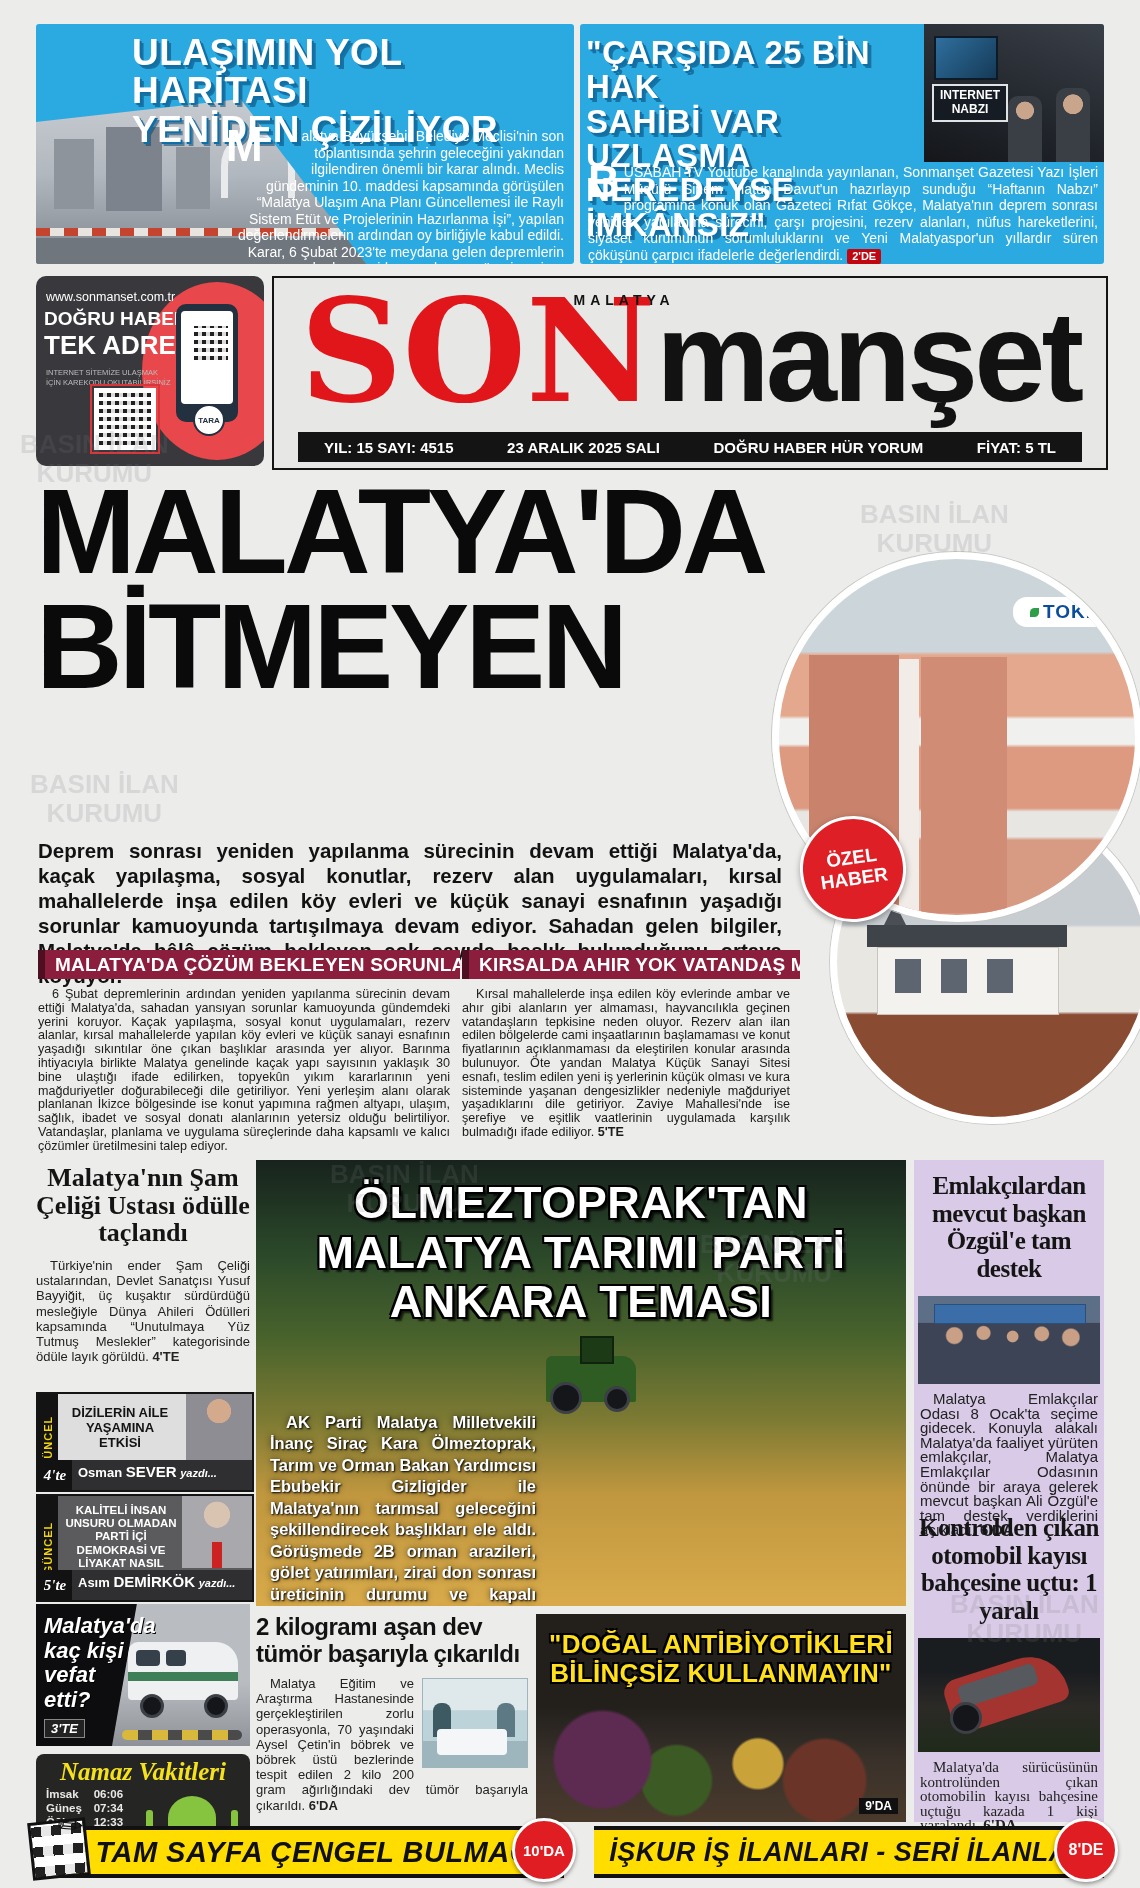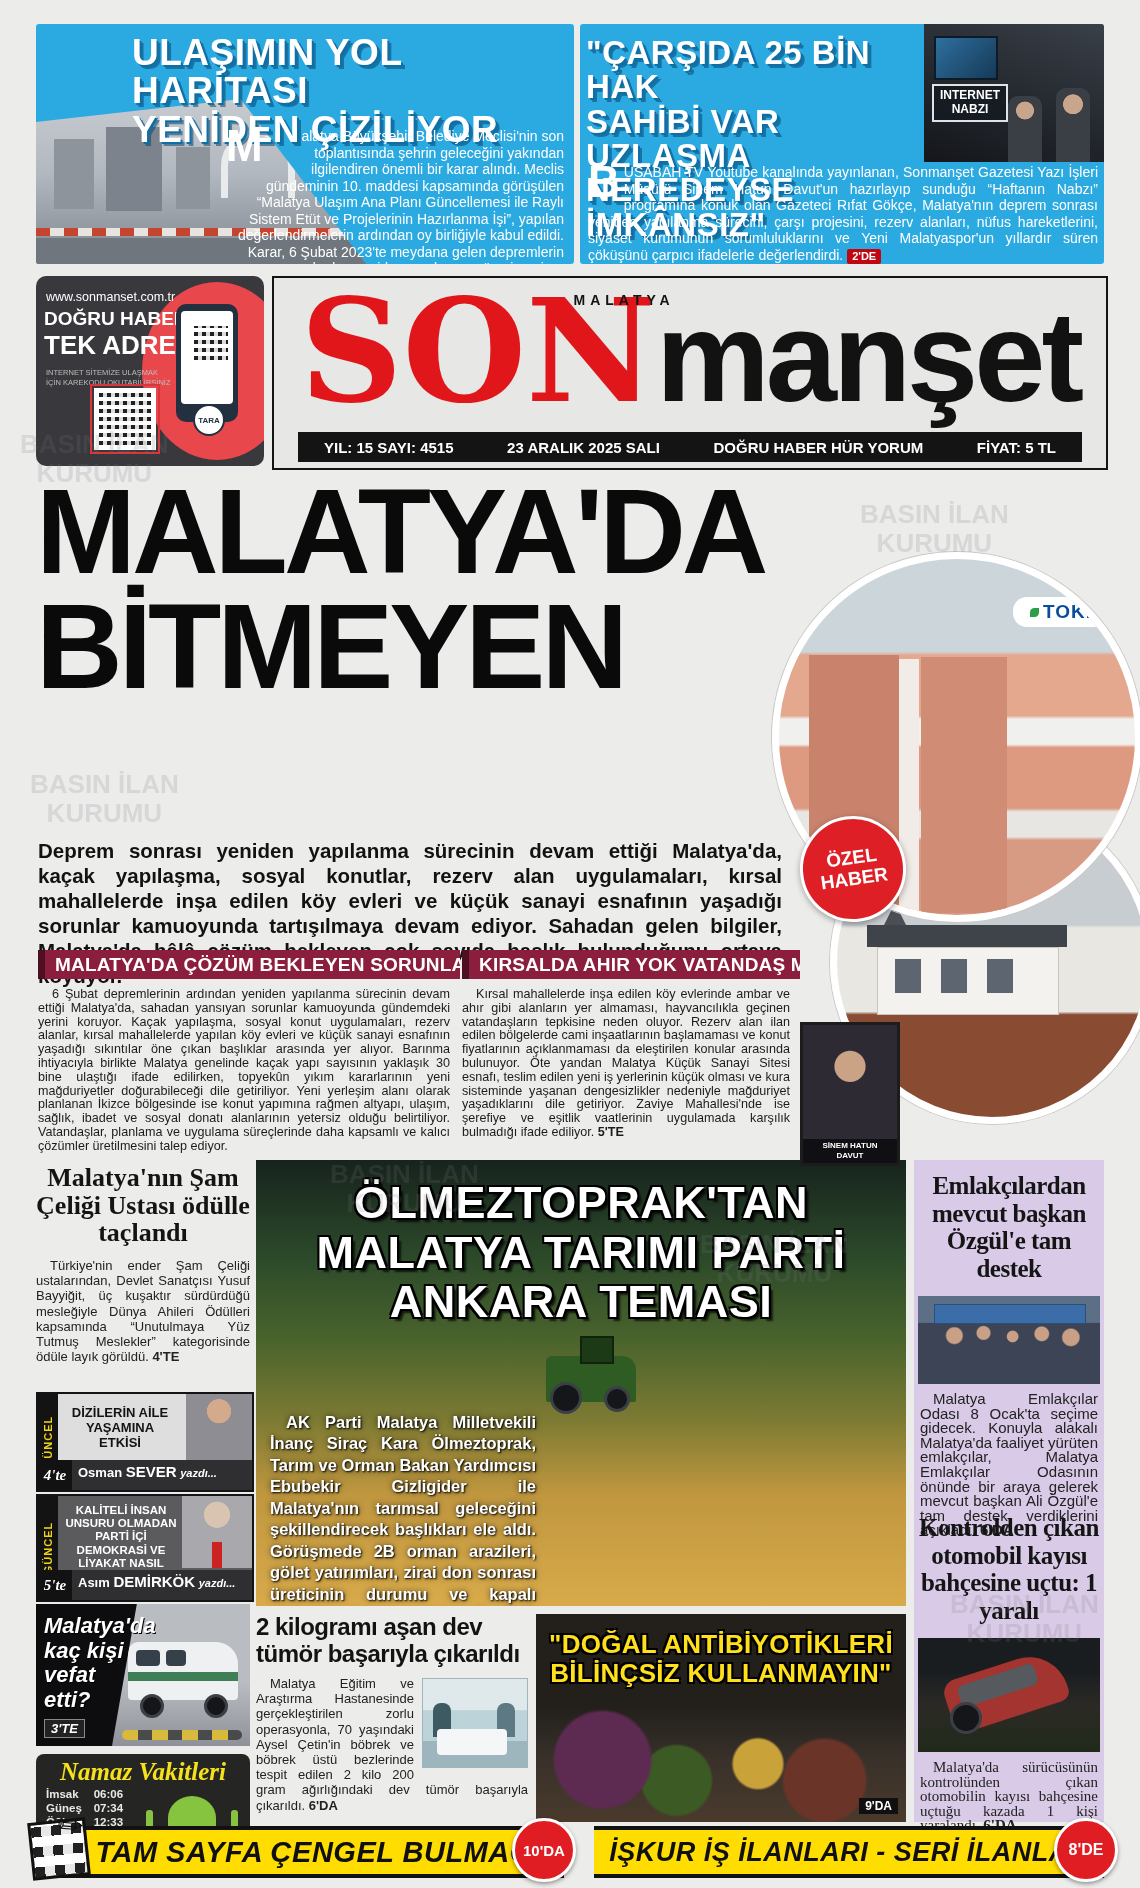--- a/index.html
+++ b/index.html
@@ -282,26 +282,20 @@
   <div class="abs colhead" style="left:462px;top:950px;width:321px;">KIRSALDA AHIR YOK VATANDAŞ MAĞDUR</div>
 
   <div class="abs colbody" style="left:38px;top:988px;width:412px;height:172px;">
     <span class="ind"></span><span>6 Şubat depremlerinin ardından yeniden yapılanma sürecinin devam ettiği Malatya'da, sahadan yansıyan sorunlar kamuoyunda gündemdeki yerini koruyor. Kaçak yapılaşma, sosyal konut uygulamaları, rezerv alanlar, kırsal mahallelerde yapılan köy evleri ve küçük sanayi esnafının yaşadığı sıkıntılar öne çıkan başlıklar arasında yer alıyor. Barınma ihtiyacıyla birlikte Malatya genelinde kaçak yapı sayısının yaklaşık 30 bine ulaştığı ifade edilirken, topyekûn yıkım kararlarının yeni mağduriyetler doğurabileceği dile getiriliyor. Yeni yerleşim alanı olarak planlanan İkizce bölgesinde ise konut yapımına rağmen altyapı, ulaşım, sağlık, ibadet ve sosyal donatı alanlarının yetersiz olduğu belirtiliyor. Vatandaşlar, planlama ve uygulama süreçlerinde daha kapsamlı ve kalıcı çözümler üretilmesini talep ediyor.</span>
   </div>
   <div class="abs colbody" style="left:462px;top:988px;width:328px;height:172px;">
     <span class="ind"></span><span>Kırsal mahallelerde inşa edilen köy evlerinde ambar ve ahır gibi alanların yer almaması, hayvancılıkla geçinen vatandaşların tepkisine neden oluyor. Rezerv alan ilan edilen bölgelerde cami inşaatlarının başlamaması ve konut fiyatlarının açıklanmaması da eleştirilen konular arasında bulunuyor. Öte yandan Malatya Küçük Sanayi Sitesi esnafı, teslim edilen yeni iş yerlerinin küçük olması ve kura sisteminde yaşanan dengesizlikler nedeniyle mağduriyet yaşadıklarını dile getiriyor. Zaviye Mahallesi'nde ise şerefiye ve eşitlik vaatlerinin uygulamada karşılık bulmadığı ifade ediliyor.</span>
     <b>5'TE</b>
   </div>
 
-  <div class="abs portrait" style="left:800px;top:1022px;width:94px;height:138px;z-index:7;">
-    <div class="cap">
-      <div>SİNEM HATUN</div>
-        <div>DAVUT</div>
-    </div>
-  </div>
 
   <div class="abs serifhead" style="left:36px;top:1164px;width:214px;font-size:26px;">Malatya'nın Şam Çeliği Ustası ödülle taçlandı</div>
   <div class="abs sidebody" style="left:36px;top:1258px;width:214px;height:128px;overflow:hidden;">
     <span class="ind" style="display:inline-block;width:14px;"></span><span>Türkiye'nin ender Şam Çeliği ustalarından, Devlet Sanatçısı Yusuf Bayyiğit, üç kuşaktır sürdürdüğü mesleğiyle Dünya Ahileri Ödülleri kapsamında “Unutulmaya Yüz Tutmuş Meslekler” kategorisinde ödüle layık görüldü.</span>
     <b>4'TE</b>
   </div>
 
   <div class="abs colbox" style="left:36px;top:1392px;width:214px;height:96px;background:#dedede;">
     <div class="band">
         <span>GÜNCEL</span>

